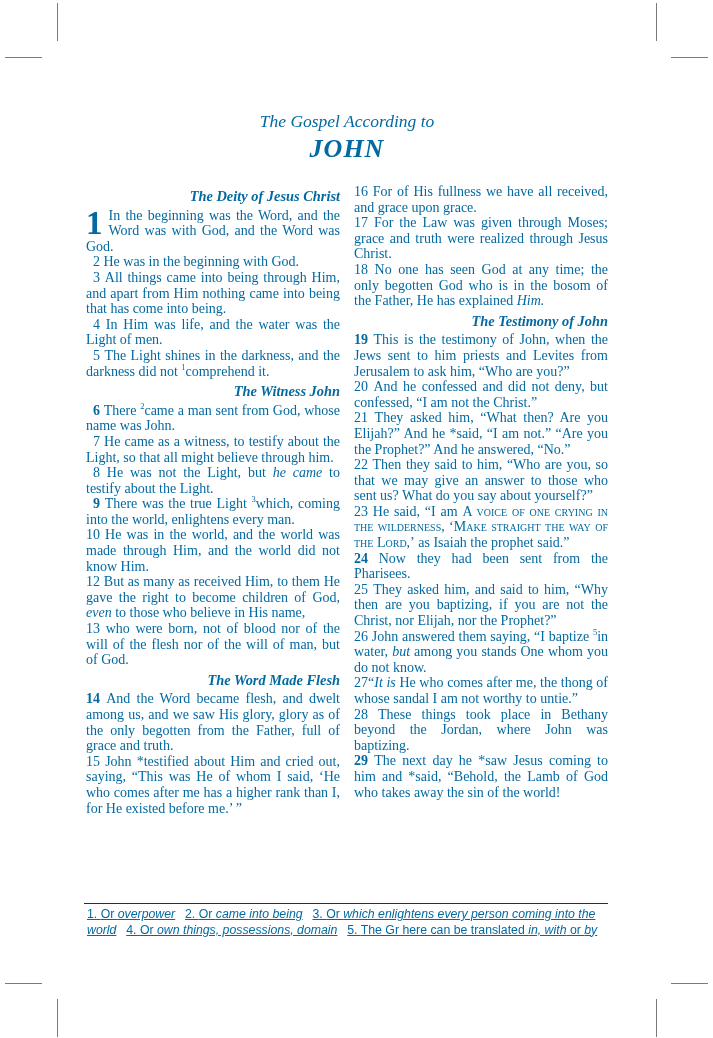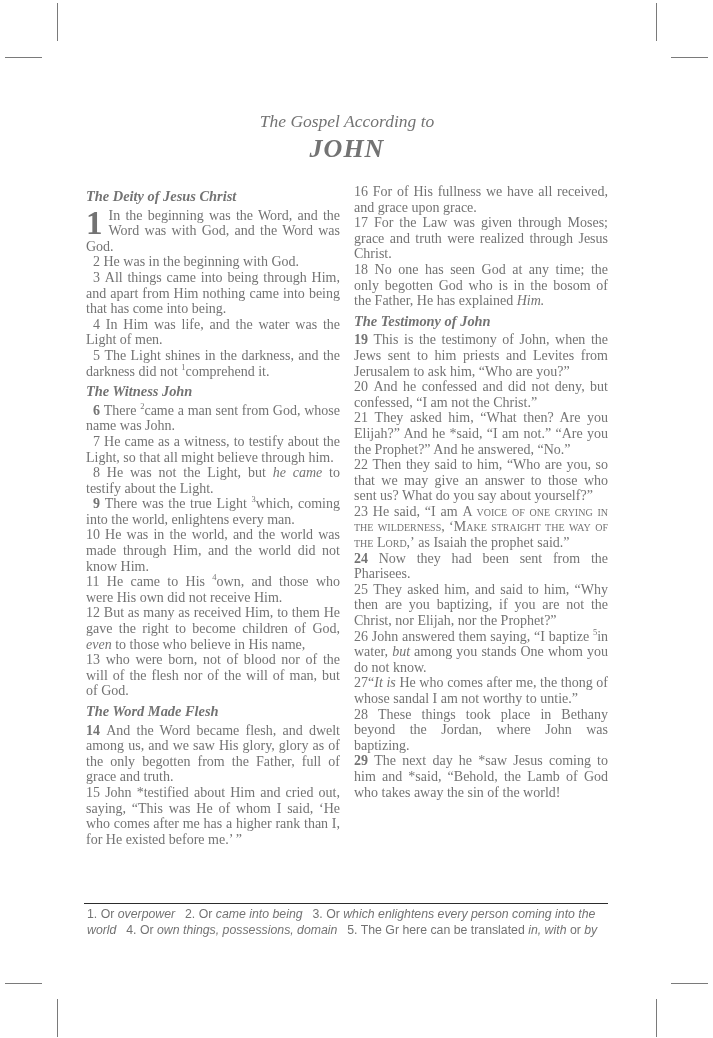--- a/index.html
+++ b/index.html
@@ -1,20 +1,20 @@
 <!DOCTYPE html>
 <html><head>
 <meta charset="utf-8">
 <style>
   html,body{margin:0;padding:0;background:#ffffff;}
   .page{
     position:relative;
     width:713px;height:1038px;
     background:#ffffff;
-    color:#737373;
+    color:#0369a1;
     font-family:"Liberation Serif", serif;
     overflow:hidden;
   }
   
   .crop{position:absolute;background:#7a7a7a;}
   .crop.v{width:1px;height:38px;}
   .crop.h{width:37px;height:1px;}
 
   
   .title-block{
@@ -37,21 +37,21 @@
   }
 
   
   .columns{
     position:absolute;left:86px;top:184px;width:522px;
     display:flex;gap:14px;
   }
   .col{width:254px;font-size:14px;line-height:15.6px;text-align:justify;}
   .section-heading{
     font-weight:bold;font-style:italic;
-    text-align:left;
+    text-align:right;
     font-size:14.4px;
     margin:5px 0 3px 0;
   }
   .verse{margin:0;}
   .verse.indent .vnum{margin-left:0.5em;}
   .vnum{font-weight:normal;margin-top:20px;}
   .vnum.bold{font-weight:bold;}
   .vnum.dropcap{
     float:left;
     font-weight:bold;
@@ -70,20 +70,21 @@
   
   .footnote-rule{
     position:absolute;left:84px;top:903px;width:524px;height:1px;
     background:#2c2c2c;
   }
   .footnotes{
     position:absolute;left:87px;top:907px;width:528px;
     font-family:"Liberation Sans", sans-serif;
     font-size:12.3px;line-height:15.5px;
     text-align:left;
+    text-decoration:underline;
   }
   .footnote-item{margin-right:0.8em;}
 </style>
 </head>
 <body>
 
 <div class="page">
 
   <div class="crop v" style="left:57px;top:3px"></div>
   <div class="crop h" style="left:5px;top:57px"></div>
@@ -106,21 +107,20 @@
         <p class="verse indent"><span class="vnum">2</span>&nbsp;<span>He was in the beginning with God.</span></p>
         <p class="verse indent"><span class="vnum">3</span>&nbsp;<span>All things came into being through Him, and apart from Him nothing came into being that has come into being.</span></p>
         <p class="verse indent"><span class="vnum">4</span>&nbsp;<span>In Him was life, and the water was the Light of men.</span></p>
         <p class="verse indent"><span class="vnum">5</span>&nbsp;<span>The Light shines in the darkness, and the darkness did not </span><sup class="fnm">1</sup><span>comprehend it.</span></p>
         <div class="section-heading">The Witness John</div>
         <p class="verse indent"><span class="vnum bold">6</span>&nbsp;<span>There </span><sup class="fnm">2</sup><span>came a man sent from God, whose name was John.</span></p>
         <p class="verse indent"><span class="vnum">7</span>&nbsp;<span>He came as a witness, to testify about the Light, so that all might believe through him.</span></p>
         <p class="verse indent"><span class="vnum">8</span>&nbsp;<span>He was not the Light, but </span><span class="i">he came</span><span> to testify about the Light.</span></p>
         <p class="verse indent"><span class="vnum bold">9</span>&nbsp;<span>There was the true Light </span><sup class="fnm">3</sup><span>which, coming into the world, enlightens every man.</span></p>
         <p class="verse"><span class="vnum">10</span>&nbsp;<span>He was in the world, and the world was made through Him, and the world did not know Him.</span></p>
-        <p class="verse"><span class="vnum">11</span>&nbsp;<span>He came to His </span><sup class="fnm">4</sup><span>own, and those who were His own did not receive Him.</span></p>
         <p class="verse"><span class="vnum">12</span>&nbsp;<span>But as many as received Him, to them He gave the right to become children of God, </span><span class="i">even</span><span> to those who believe in His name,</span></p>
         <p class="verse"><span class="vnum">13</span>&nbsp;<span>who were born, not of blood nor of the will of the flesh nor of the will of man, but of God.</span></p>
         <div class="section-heading">The Word Made Flesh</div>
         <p class="verse"><span class="vnum bold">14</span>&nbsp;<span>And the Word became flesh, and dwelt among us, and we saw His glory, glory as of the only begotten from the Father, full of grace and truth.</span></p>
         <p class="verse"><span class="vnum">15</span>&nbsp;<span>John *testified about Him and cried out, saying, “This was He of whom I said, ‘He who comes after me has a higher rank than I, for He existed before me.’ ”</span></p>
       </div>
     <div class="col" id="col-right">
         <p class="verse"><span class="vnum">16</span>&nbsp;<span>For of His fullness we have all received, and grace upon grace.</span></p>
         <p class="verse"><span class="vnum">17</span>&nbsp;<span>For the Law was given through Moses; grace and truth were realized through Jesus Christ.</span></p>
         <p class="verse"><span class="vnum">18</span>&nbsp;<span>No one has seen God at any time; the only begotten God who is in the bosom of the Father, He has explained </span><span class="i">Him.</span></p>

